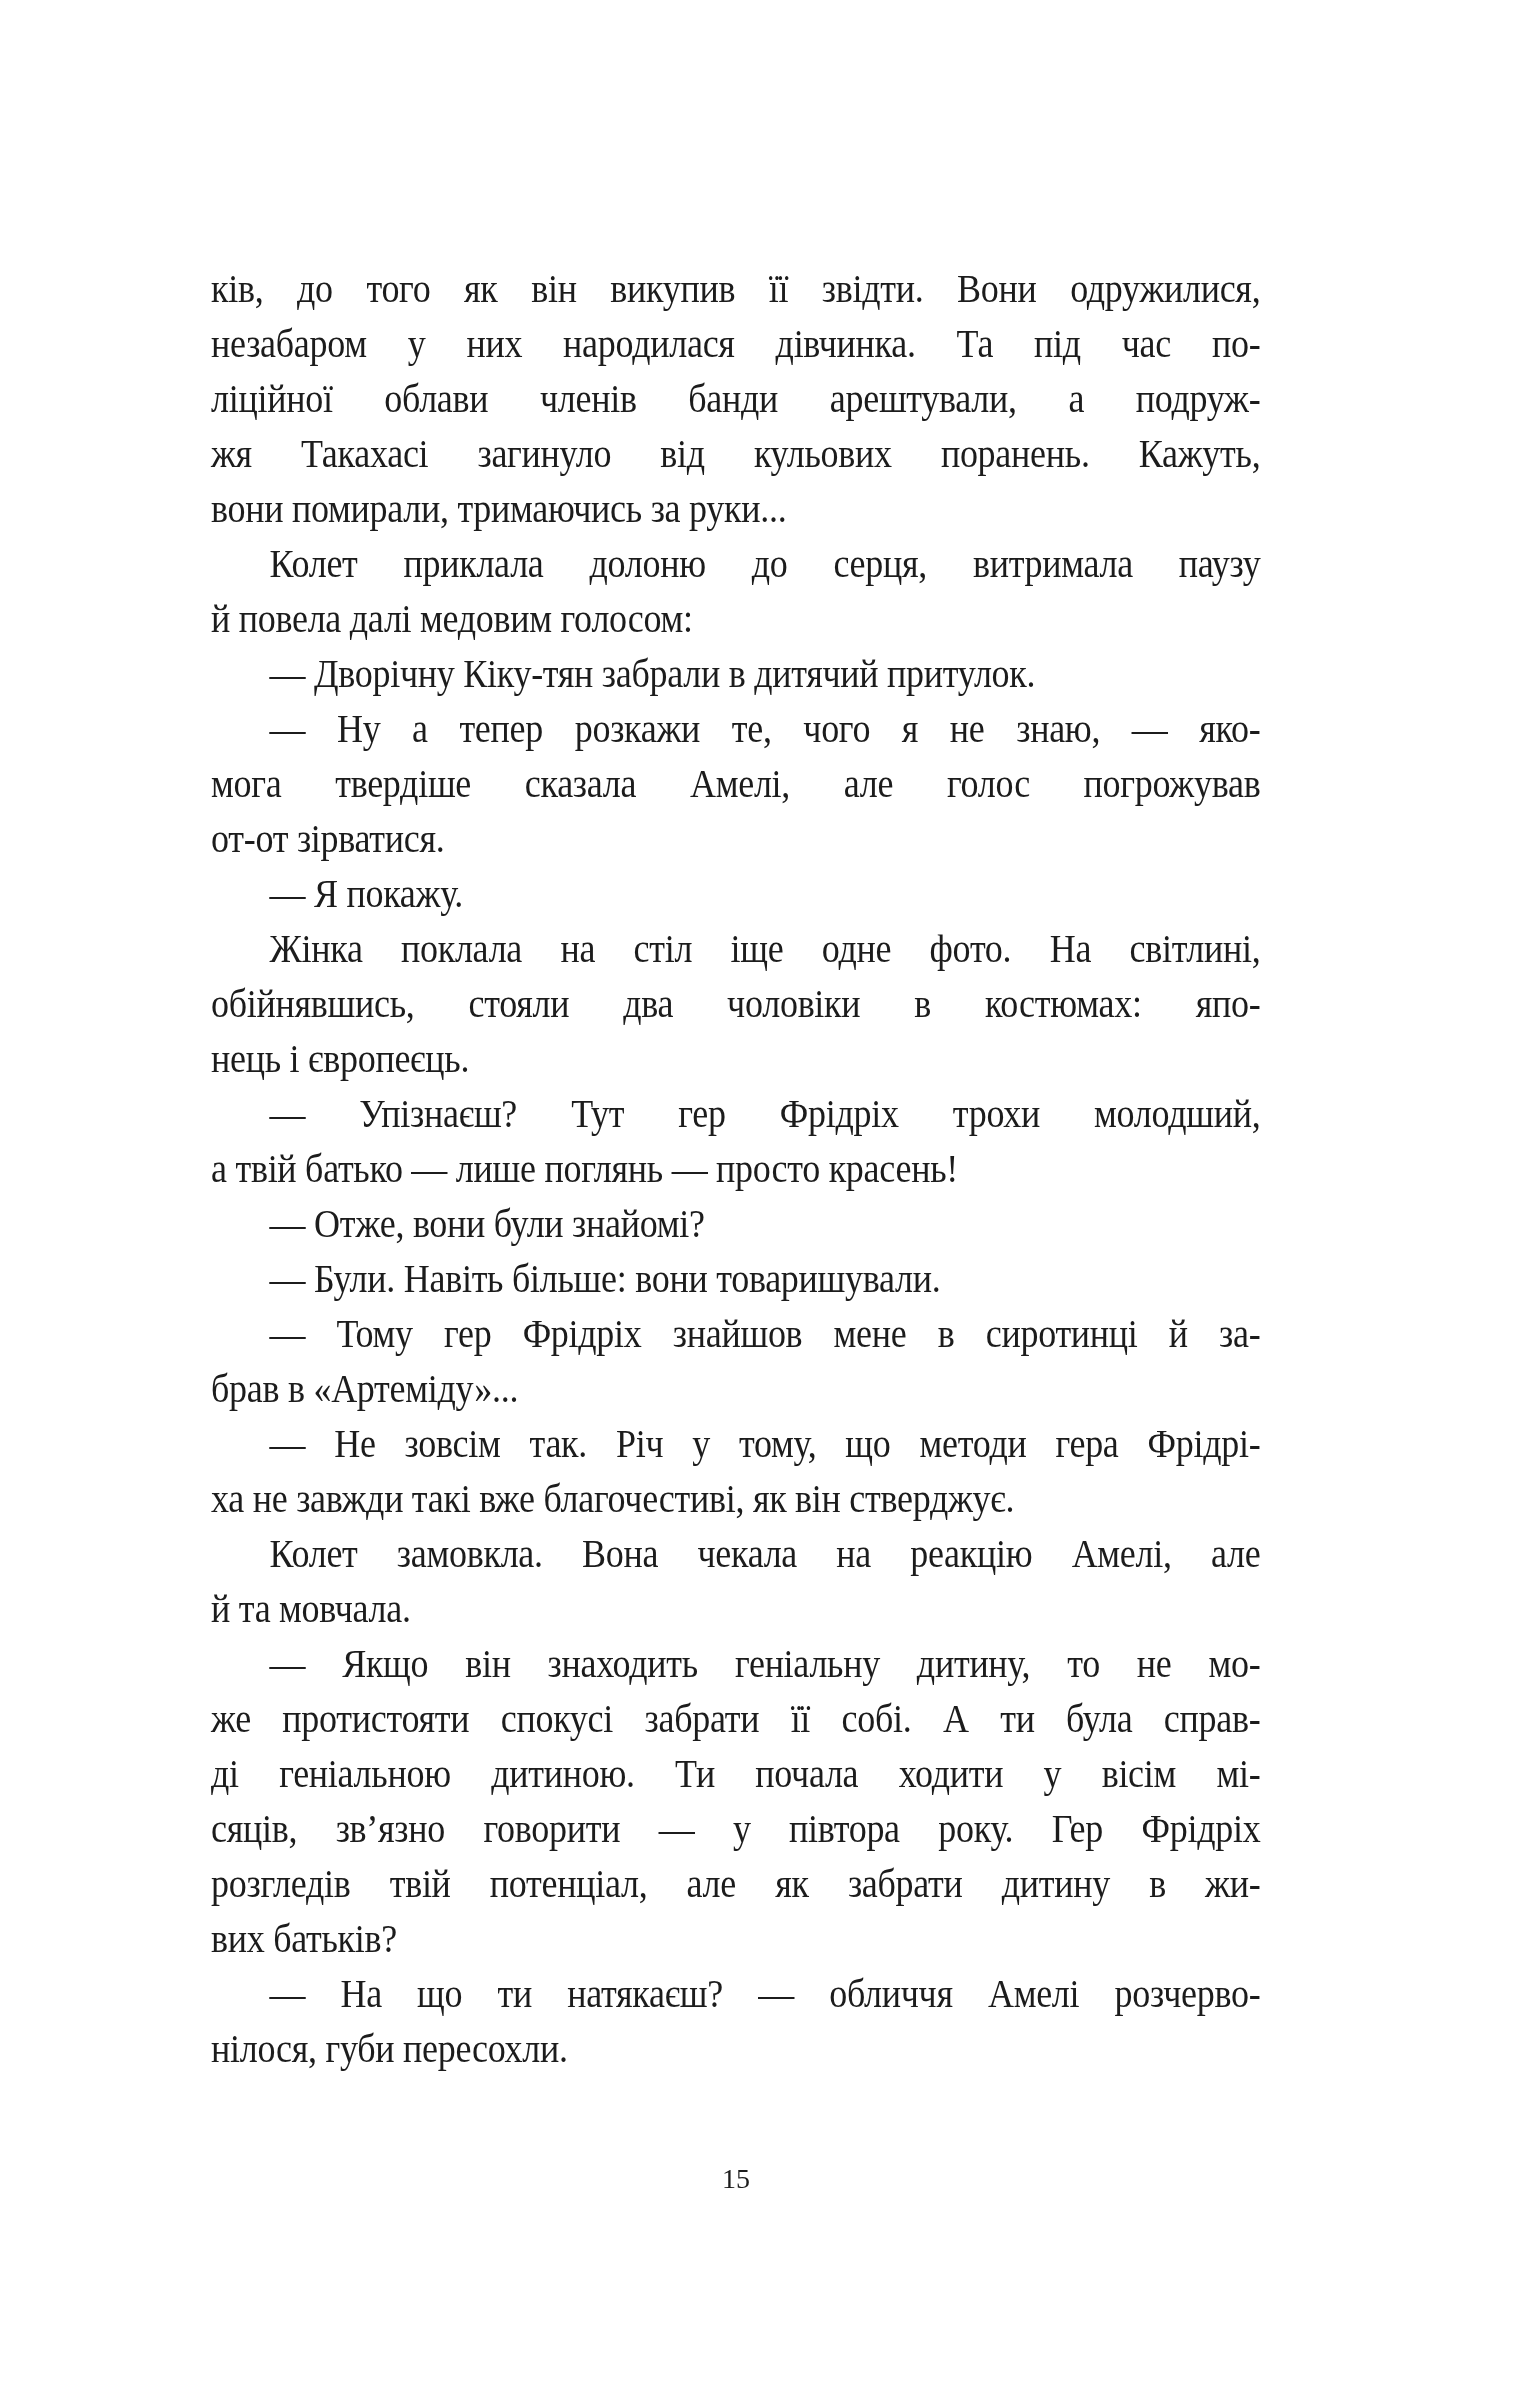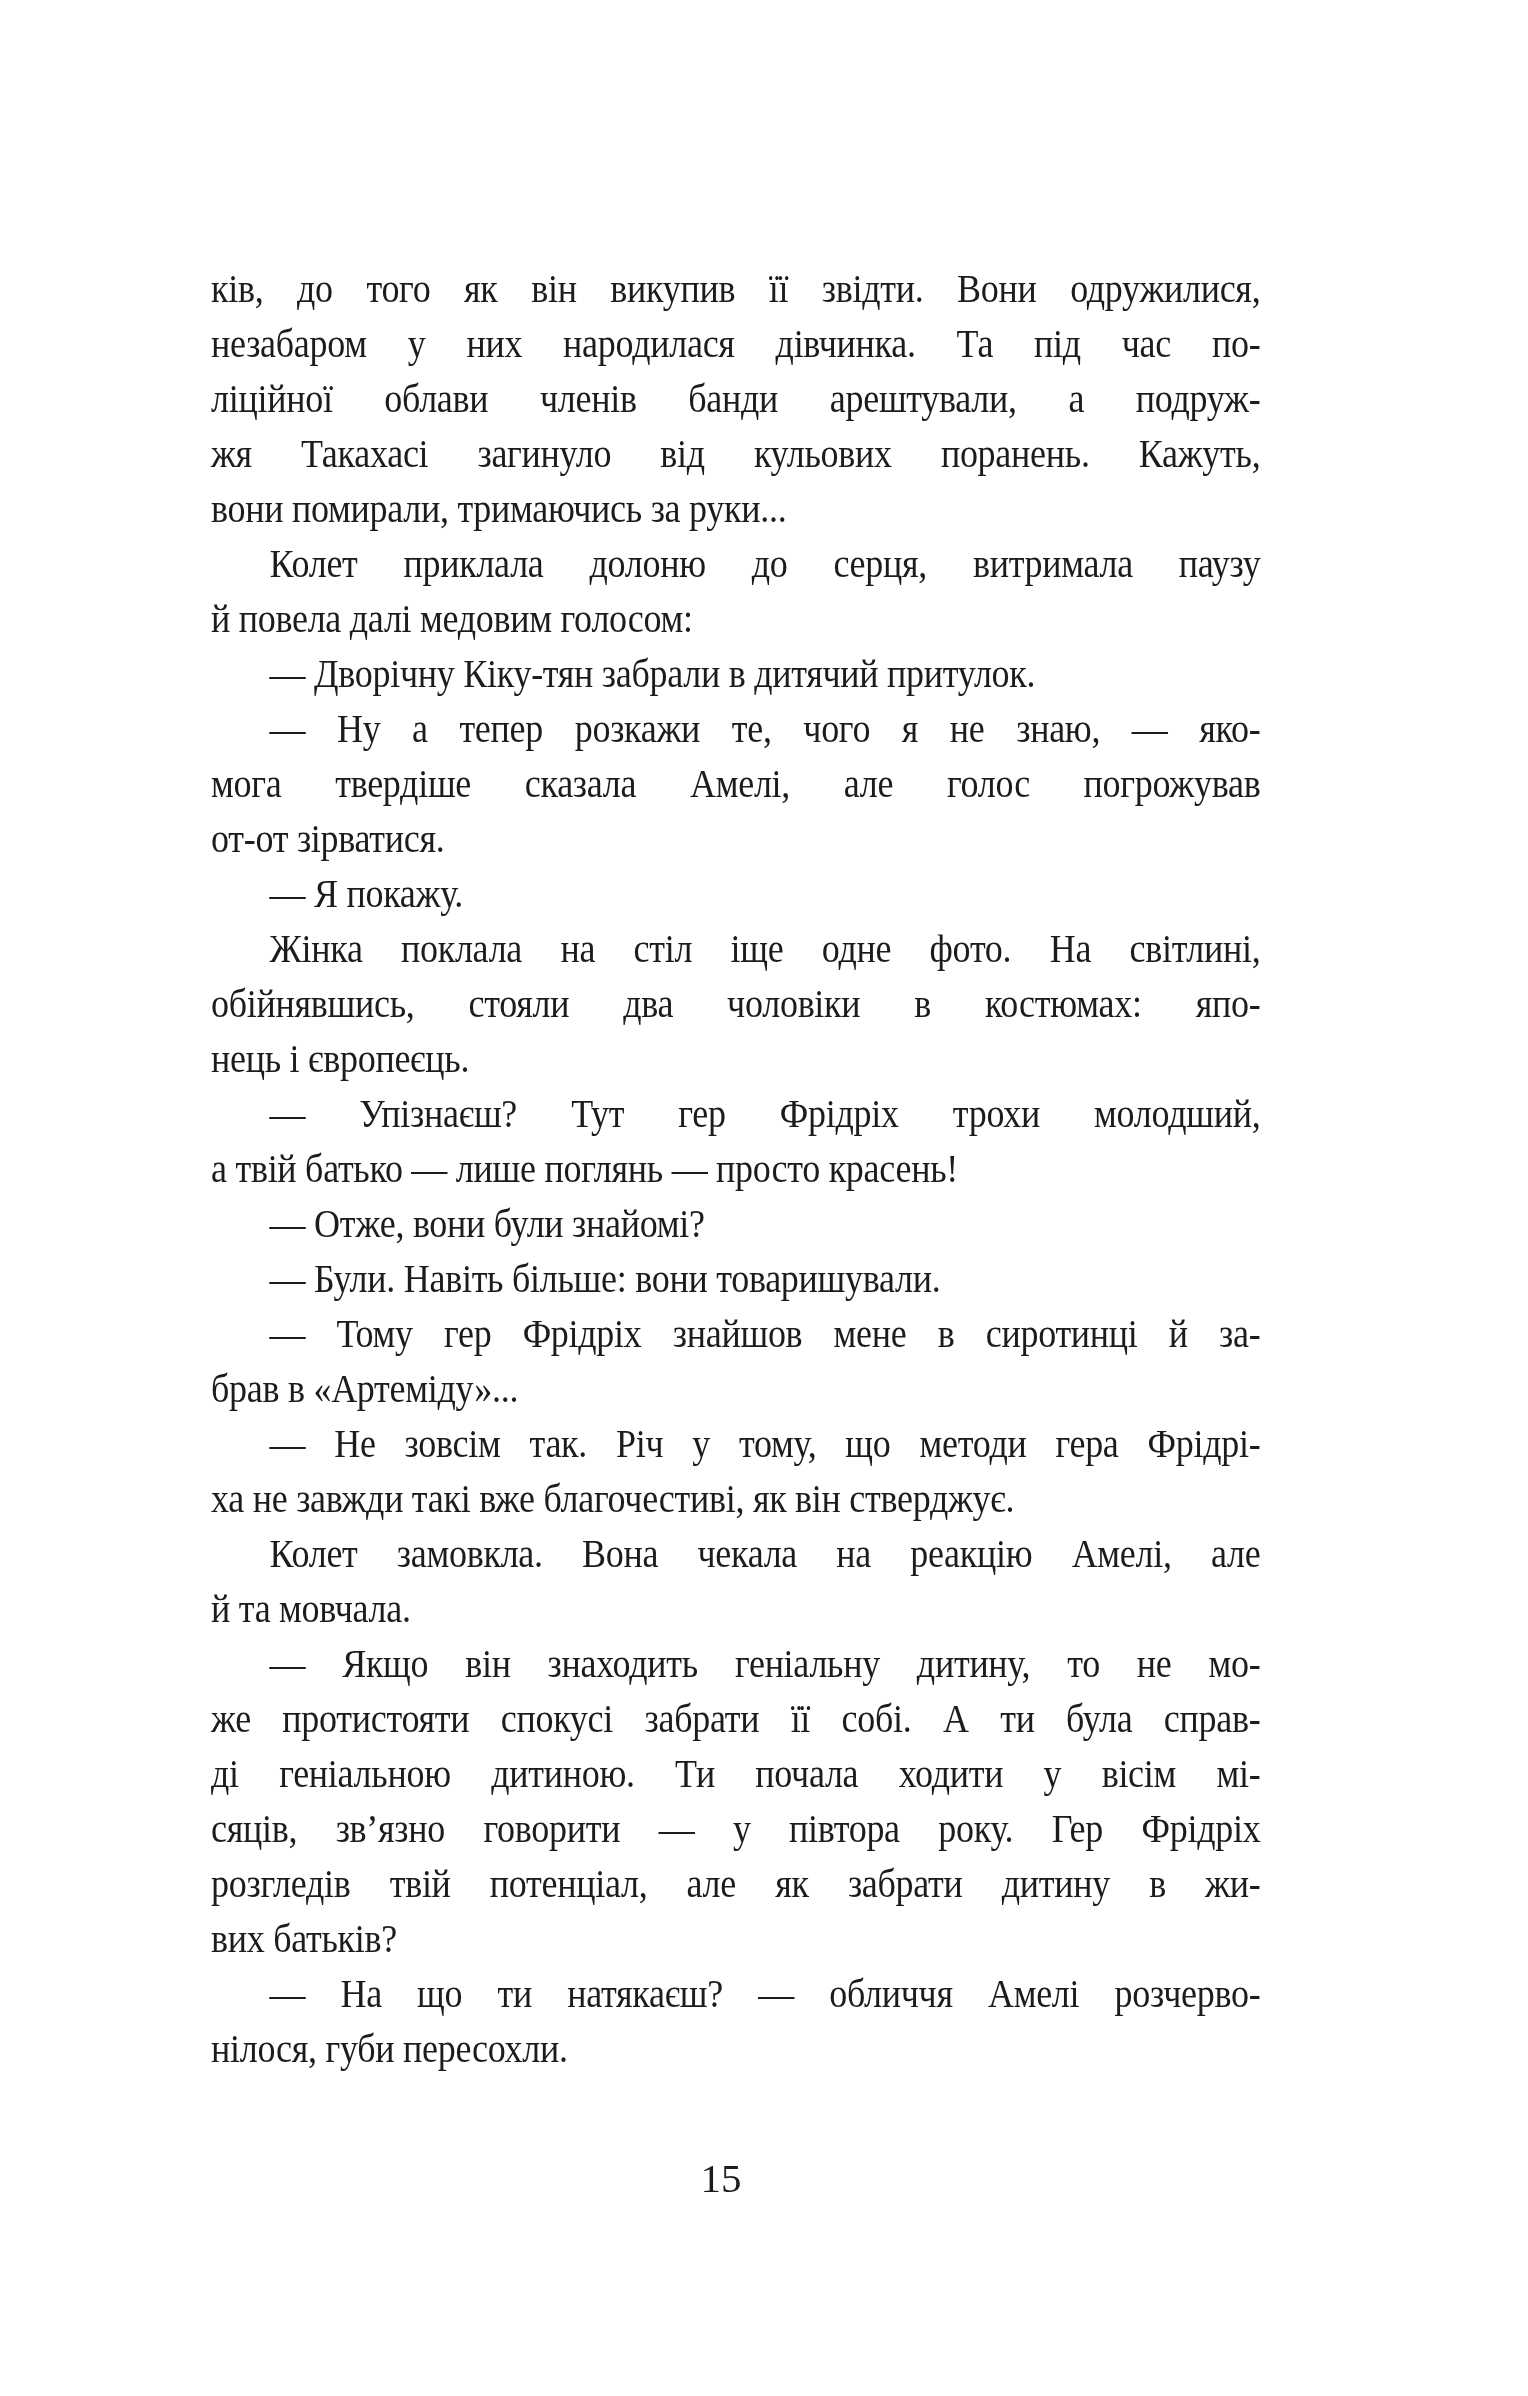--- a/index.html
+++ b/index.html
@@ -40,24 +40,24 @@
     text-align-last: justify;
   }
   
   .i {
     text-indent: 65px;
   }
   
   .folio {
     position: absolute;
     top: 2154px;
-    left: 196px;
+    left: 211px;
     width: 1050px;
     text-align: center;
-    font-size: 41px;
+    font-size: 28px;
     line-height: 49px;
     letter-spacing: 0;
   }
 </style>
 </head>
 <body>
 
 <div class="page">
 
   <div class="text-block">

